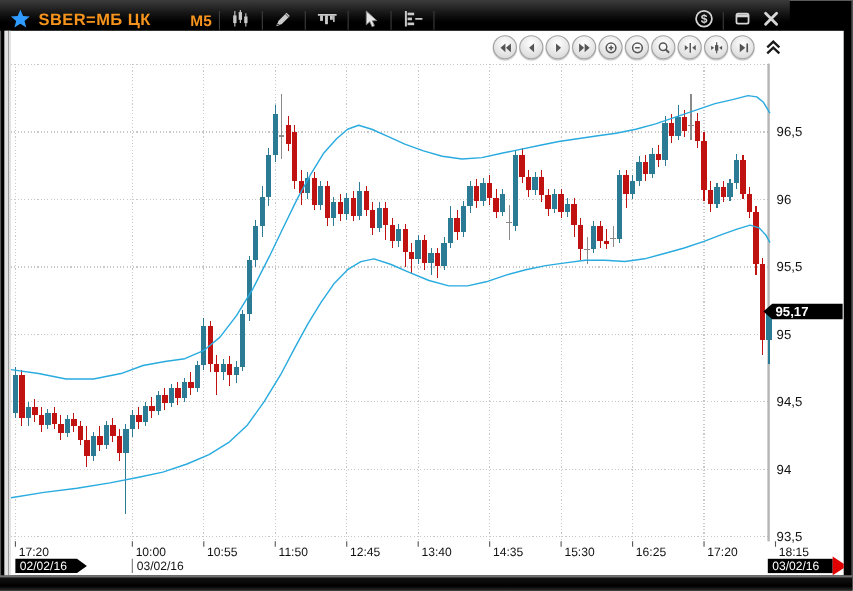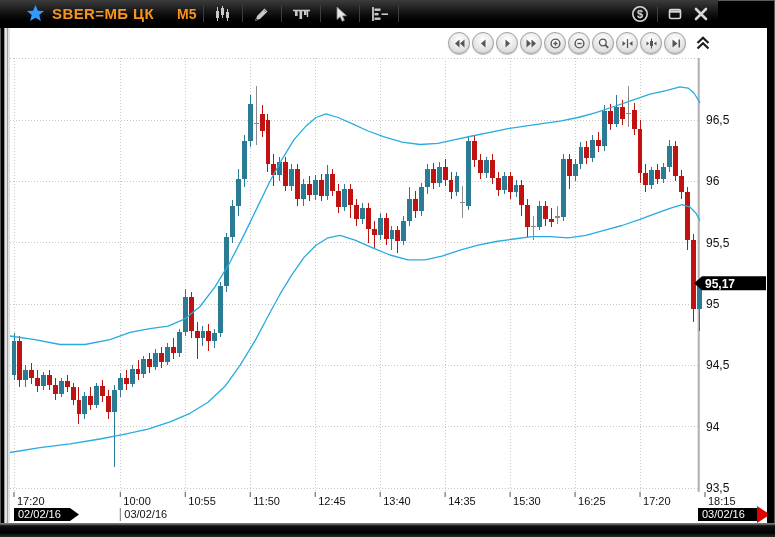--- a/index.html
+++ b/index.html
@@ -1,22 +1,22 @@
 <!DOCTYPE html>
 <html><head>
 <meta charset="utf-8">
 <style>
   html,body{margin:0;padding:0;background:#444;}
   *{box-sizing:border-box;}
   .window{position:relative;width:775px;height:537px;background:#000;font-family:"Liberation Sans",sans-serif;overflow:hidden;box-shadow:inset 0 0 0 1px #5a5a5a;}
   
-  .titlebar{position:absolute;left:0;top:0;width:718px;height:28px;display:flex;align-items:center;background:linear-gradient(#3c3c3c,#151515 45%,#000 75%);border-bottom:1px solid #000;padding-left:17px;}
+  .titlebar{position:absolute;left:0;top:0;width:718px;height:28px;display:flex;align-items:flex-end;background:linear-gradient(#3c3c3c,#151515 45%,#000 75%);border-bottom:1px solid #000;}
   .star{margin-left:9px;width:19px;height:19px;flex:0 0 auto;}
   .wtitle{margin-left:7px;font-size:15px;font-weight:bold;color:#f7941d;letter-spacing:.4px;white-space:nowrap;}
-  .tf{margin-left:23px;font-size:14px;font-weight:bold;color:#f7941d;}
+  .tf{margin-left:36px;font-size:14px;font-weight:bold;color:#f7941d;}
   .tsep{width:1px;height:17px;background:#3d3d3d;margin:0 7px;flex:0 0 auto;}
   .tbico{width:24px;height:20px;display:flex;align-items:center;justify-content:center;cursor:pointer;}
   .spacer{flex:1;}
   .wctl{width:26px;height:20px;display:flex;align-items:center;justify-content:center;cursor:pointer;}
   .csep{width:1px;height:16px;background:#3d3d3d;margin:0 4px;}
   
   .client{position:absolute;left:4px;top:28px;width:763px;height:495px;background:#fff;}
   .splitter{position:absolute;left:0;top:0;width:6px;height:495px;background:repeating-linear-gradient(90deg,#9a9a9a 0,#9a9a9a 1px,#e3e3e3 1px,#e3e3e3 3px);cursor:col-resize;}
   .legend{position:absolute;left:11px;top:9px;font-size:12.5px;white-space:nowrap;}
   .legend .ser{color:#1c1c1c;}

